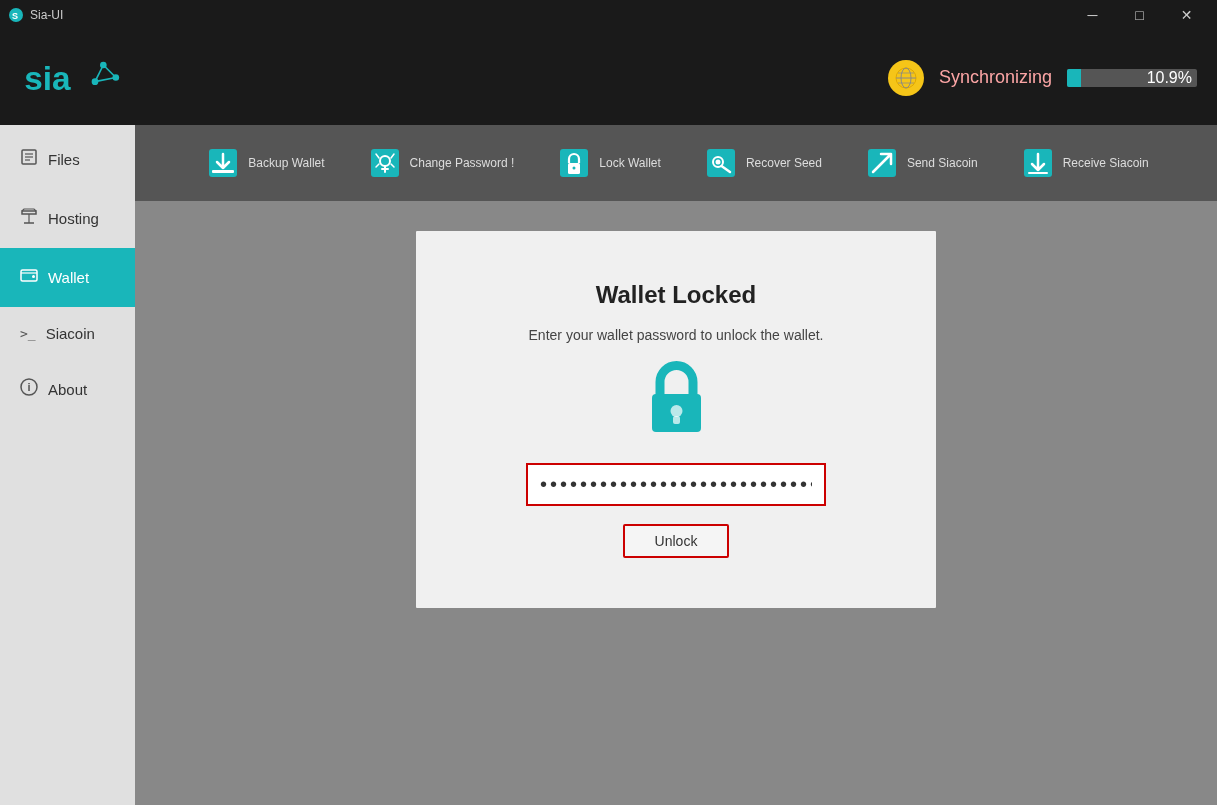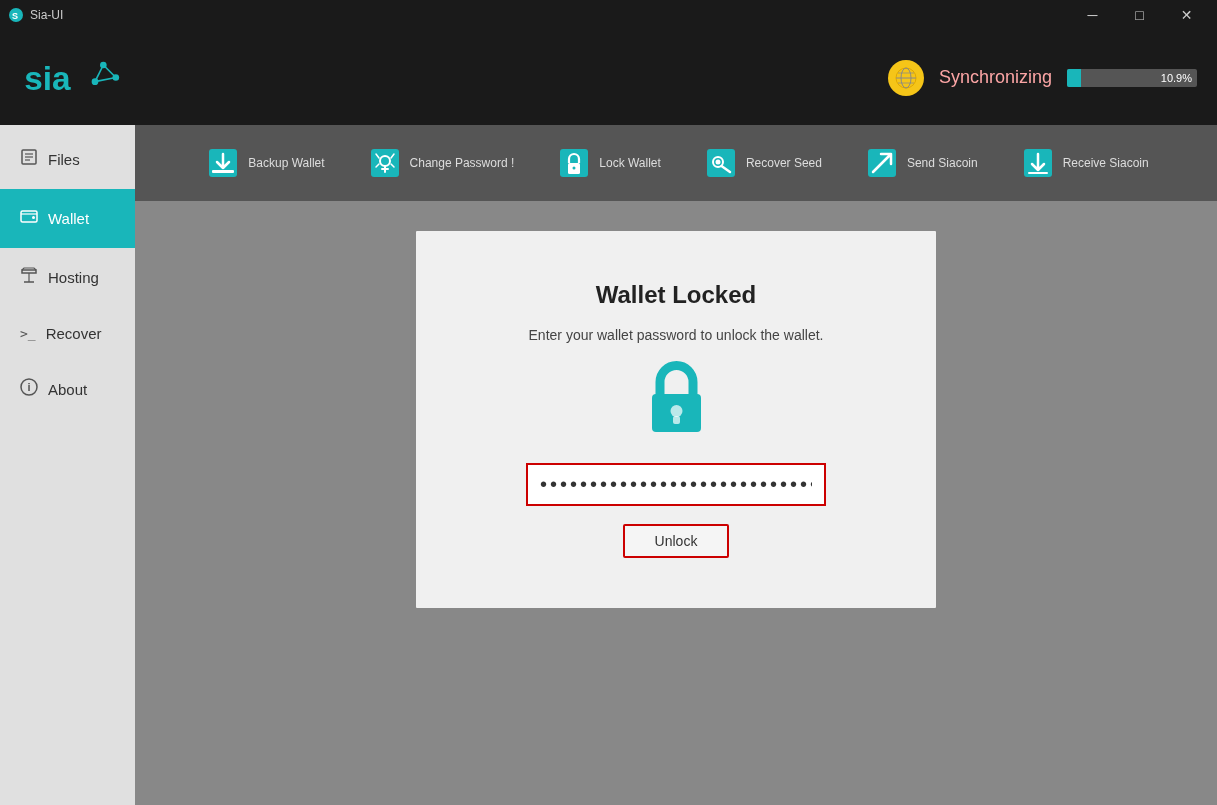--- a/index.html
+++ b/index.html
@@ -67,21 +67,21 @@
       position: relative;
     }
     .sync-bar-fill {
       height: 100%;
       background: #19b6ba;
     }
     .sync-percent {
       position: absolute;
       right: 5px; top: 0; bottom: 0;
       display: flex; align-items: center;
-      font-size: 11px; color: #fff;
+      font-size: 16px; color: #fff;
     }
 
     
     .body {
       display: flex;
       flex: 1;
       overflow: hidden;
     }
 
     
@@ -294,46 +294,46 @@
         <span class="icon">
           <svg width="18" height="18" viewBox="0 0 18 18">
               <rect x="2" y="2" width="14" height="14" rx="1" fill="none" stroke="#555" stroke-width="1.5"></rect>
               <line x1="5" y1="6" x2="13" y2="6" stroke="#555" stroke-width="1.2"></line>
               <line x1="5" y1="9" x2="13" y2="9" stroke="#555" stroke-width="1.2"></line>
               <line x1="5" y1="12" x2="10" y2="12" stroke="#555" stroke-width="1.2"></line>
             </svg>
         </span>
         <span>Files</span>
       </div>
-      <div class="sidebar-item active">
-        <span class="icon">
-          <svg width="18" height="18" viewBox="0 0 18 18">
-              <rect x="1" y="4" width="16" height="11" rx="1.5" fill="none" stroke="#fff" stroke-width="1.5"></rect>
-              <path d="M1 7h16" stroke="#fff" stroke-width="1.2"></path>
-              <circle cx="13.5" cy="10.5" r="1.5" fill="#fff"></circle>
-            </svg>
-        </span>
-        <span>Wallet</span>
-      </div>
       <div class="sidebar-item">
         <span class="icon">
           <svg width="18" height="18" viewBox="0 0 18 18">
               <path d="M2 4h14v3H2z" fill="none" stroke="#555" stroke-width="1.5"></path>
               <path d="M2 4l2-2h10l2 2" fill="none" stroke="#555" stroke-width="1.2"></path>
               <line x1="9" y1="7" x2="9" y2="16" stroke="#555" stroke-width="1.2"></line>
               <line x1="4" y1="16" x2="14" y2="16" stroke="#555" stroke-width="1.5"></line>
             </svg>
         </span>
         <span>Hosting</span>
       </div>
+      <div class="sidebar-item active">
+        <span class="icon">
+          <svg width="18" height="18" viewBox="0 0 18 18">
+              <rect x="1" y="4" width="16" height="11" rx="1.5" fill="none" stroke="#fff" stroke-width="1.5"></rect>
+              <path d="M1 7h16" stroke="#fff" stroke-width="1.2"></path>
+              <circle cx="13.5" cy="10.5" r="1.5" fill="#fff"></circle>
+            </svg>
+        </span>
+        <span>Wallet</span>
+      </div>
       <div class="sidebar-item">
         <span class="icon" style="font-size:13px; font-family:monospace; color:#555;">
           &gt;_
         </span>
-        <span>Recover</span>
+        <span>Siacoin</span>
       </div>
       <div class="sidebar-item">
         <span class="icon">
           <svg width="18" height="18" viewBox="0 0 18 18">
               <circle cx="9" cy="9" r="8" fill="none" stroke="#555" stroke-width="1.5"></circle>
               <text x="7.5" y="13" font-size="11" fill="#555" font-weight="bold">i</text>
             </svg>
         </span>
         <span>About</span>
       </div>

